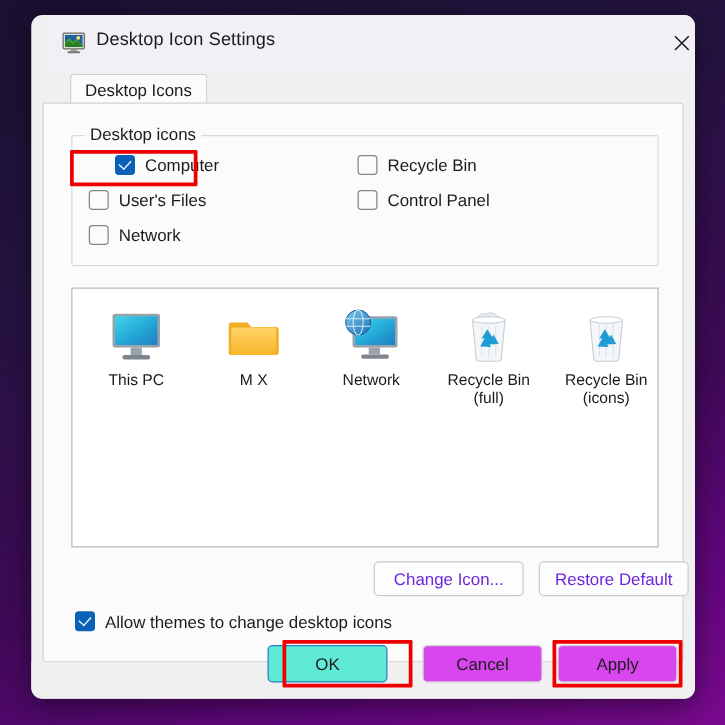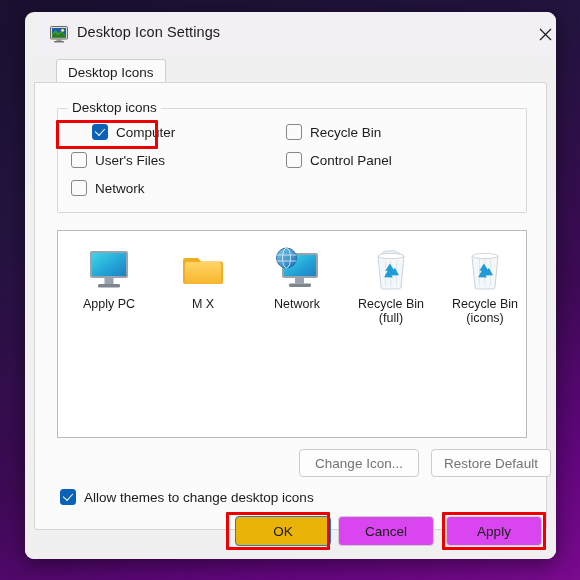--- a/index.html
+++ b/index.html
@@ -166,21 +166,21 @@
   
   .btn {
     position: absolute;
     display: flex;
     align-items: center;
     justify-content: center;
     background: #fdfdfd;
     border: 1px solid #cccccc;
     border-radius: 4px;
     font-size: 13.5px;
-    color: #737373;
+    color: #6d28d9;
     cursor: pointer;
     white-space: nowrap;
   }
   #btn-change-icon { left: 264px; top: 366px; width: 120px; height: 28px; }
   #btn-restore-default { left: 396px; top: 366px; width: 120px; height: 28px; }
 
   #allow-themes-row { left: 25px; top: 406px; align-items: center; }
 
   
   #footer {
@@ -195,23 +195,23 @@
     height: 30px;
     border-radius: 4px;
     font-size: 13.5px;
     color: #1b1b1b;
     background: #d946ef;
     border: 1px solid #cfcfcf;
     cursor: pointer;
     white-space: nowrap;
   }
   #btn-ok {
-    left: 210px; top: 504px; width: 96px;
+    left: 189px; top: 504px; width: 96px;
     border: 1.6px solid #2a7ec0;
-    background: #eab308;
+    background: #5eead4;
   }
   #btn-cancel { left: 313px; top: 504px; width: 96px; }
   #btn-apply  { left: 421px; top: 504px; width: 96px; }
 
   
   .hl {
     position: absolute;
     border: 3px solid #ef0000;
     pointer-events: none;
     border-radius: 1px;
@@ -290,21 +290,21 @@
                 <stop offset="55%" stop-color="#23a6d8"></stop>
                 <stop offset="100%" stop-color="#1f7fc0"></stop>
               </linearGradient>
             </defs>
             <rect x="3" y="2" width="38" height="27" rx="2" fill="#9aa3ab"></rect>
             <rect x="5" y="4" width="34" height="23" fill="url(#scr1)"></rect>
             <rect x="17.5" y="29" width="9" height="6" fill="#9aa3ab"></rect>
             <rect x="11" y="35" width="22" height="3.6" rx="1.4" fill="#7d868e"></rect>
           </svg>
         </div>
-        <div class="icon-caption">Apply PC</div>
+        <div class="icon-caption">This PC</div>
       </div>
 
       <div class="icon-cell" style="left:98px;">
         <div class="icon-art">
           <svg width="44" height="42" viewBox="0 0 44 42">
             <defs>
               <linearGradient id="fold1" x1="0" y1="0" x2="0" y2="1">
                 <stop offset="0%" stop-color="#ffd565"></stop>
                 <stop offset="100%" stop-color="#f7b52c"></stop>
               </linearGradient>

